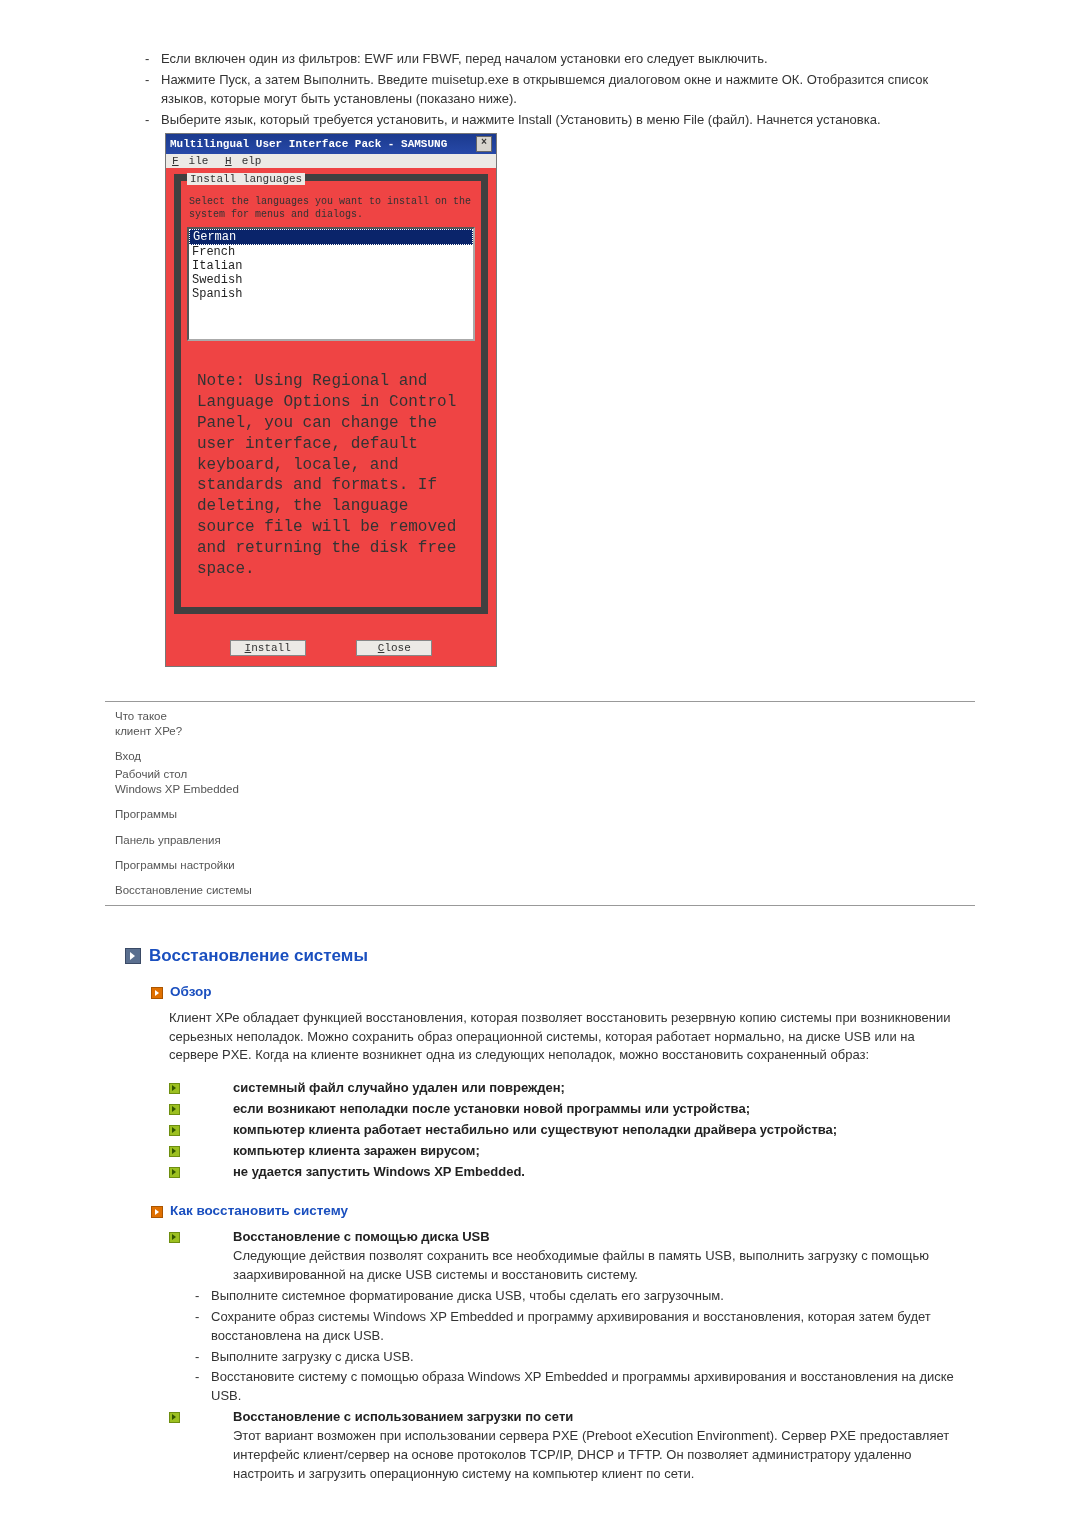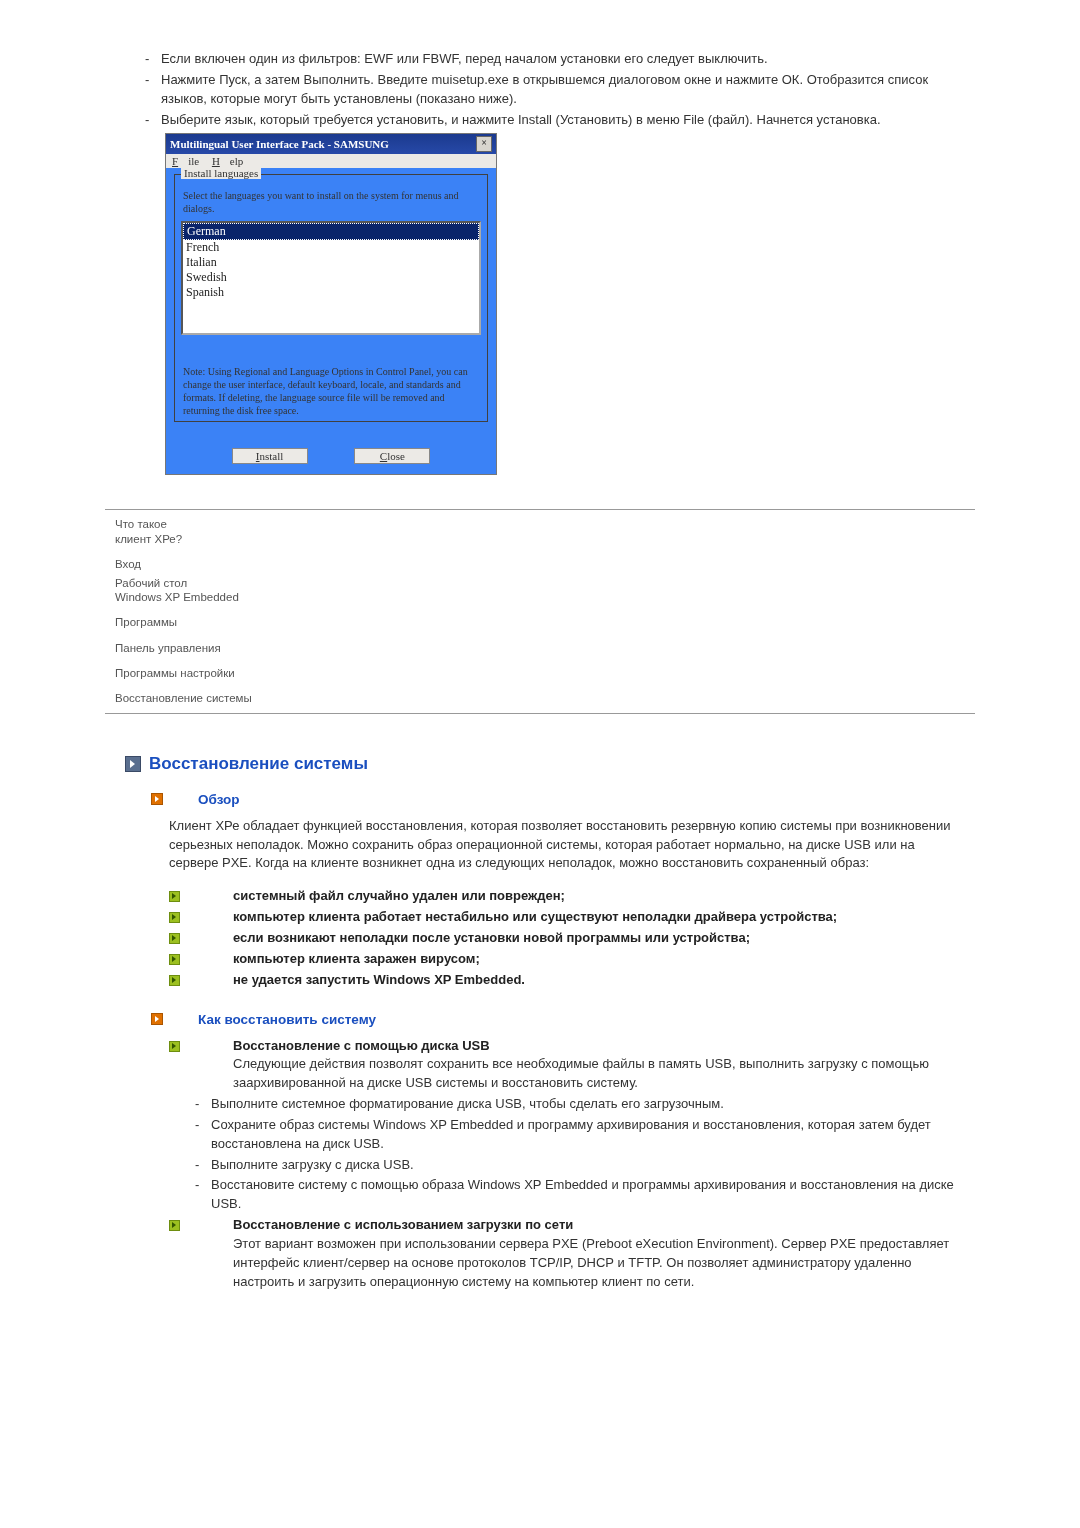--- a/index.html
+++ b/index.html
@@ -29,22 +29,22 @@
     flex-shrink: 0;
   }
   .dash-item .txt {
     flex: 1;
   }
   
   .win {
     margin: 4px 0 18px 60px;
     width: 330px;
     border: 1px solid #777;
-    background: #3b82f6;
-    font-family: Liberation Serif, serif;
+    background: #ef4444;
+    font-family: Liberation Mono, monospace;
     font-size: 11px;
   }
   .win-title {
     background: linear-gradient(#1b3a8e, #2749a8);
     color: #fff;
     padding: 2px 4px;
     display: flex;
     align-items: center;
     font-weight: bold;
     font-size: 11px;
@@ -63,22 +63,22 @@
   }
   .menubar {
     background: #eceae6;
     padding: 1px 6px;
     font-size: 11px;
   }
   .menubar span { margin-right: 10px; text-decoration: underline dotted transparent;}
   .menubar .und { text-decoration: underline; }
   .groupbox {
     margin: 6px 8px 8px 8px;
-    border: 1px solid #404040;
-    padding: 8px 6px 0 6px;
+    border: 7px solid #404040;
+    padding: 8px 6px 24px 6px;
     position: relative;
   }
   .groupbox .legend {
     position: absolute;
     top: -8px;
     left: 6px;
     background: #eceae6;
     padding: 0 3px;
     font-size: 11px;
   }
@@ -96,23 +96,23 @@
     font-size: 12px;
   }
   .listbox .item { padding: 0 3px; color: #222;}
   .listbox .sel {
     background: #0a246a;
     color: #fff;
     border: 1px dotted #fff;
     margin: 0;
   }
   .note {
-    font-size: 10px;
+    font-size: 16px;
     color: #333;
-    margin: 30px 2px 4px 2px;
+    margin: 30px 2px 4px 10px;
     line-height: 1.3;
   }
   .btnrow {
     text-align: center;
     padding: 18px 0 10px 0;
   }
   .btn {
     display: inline-block;
     width: 74px;
     border: 1px solid #888;
@@ -169,23 +169,22 @@
     border-top: 4px solid transparent;
     border-bottom: 4px solid transparent;
   }
   .h1 {
     color: #1a4fbf;
     font-weight: bold;
     font-size: 17px;
   }
   .h2row {
     display: flex;
-    align-items: center;
+    align-items: flex-end;
     margin: 6px 0 10px 26px;
-    gap: 28px;
   }
   .smicon-r {
     width: 10px; height: 10px;
     background: #e07000;
     border: 1px solid #aa5500;
     margin-right: 7px;
     position: relative;
     flex-shrink: 0;
   }
   .smicon-r:after {
@@ -303,25 +302,25 @@
 
     <div class="bodytext">Клиент ХРе обладает функцией восстановления, которая позволяет восстановить резервную копию системы при возникновении серьезных неполадок. Можно сохранить образ операционной системы, которая работает нормально, на диске USB или на сервере PXE. Когда на клиенте возникнет одна из следующих неполадок, можно восстановить сохраненный образ:</div>
 
     <div class="bullet-list">
       <div class="brow">
           <div class="bicon"></div>
           <div class="btxt bold">системный файл случайно удален или поврежден;</div>
         </div>
       <div class="brow">
           <div class="bicon"></div>
+          <div class="btxt bold">если возникают неполадки после установки новой программы или устройства;</div>
+        </div>
+      <div class="brow">
+          <div class="bicon"></div>
           <div class="btxt bold">компьютер клиента работает нестабильно или существуют неполадки драйвера устройства;</div>
-        </div>
-      <div class="brow">
-          <div class="bicon"></div>
-          <div class="btxt bold">если возникают неполадки после установки новой программы или устройства;</div>
         </div>
       <div class="brow">
           <div class="bicon"></div>
           <div class="btxt bold">компьютер клиента заражен вирусом;</div>
         </div>
       <div class="brow">
           <div class="bicon"></div>
           <div class="btxt bold">не удается запустить Windows XP Embedded.</div>
         </div>
     </div>

